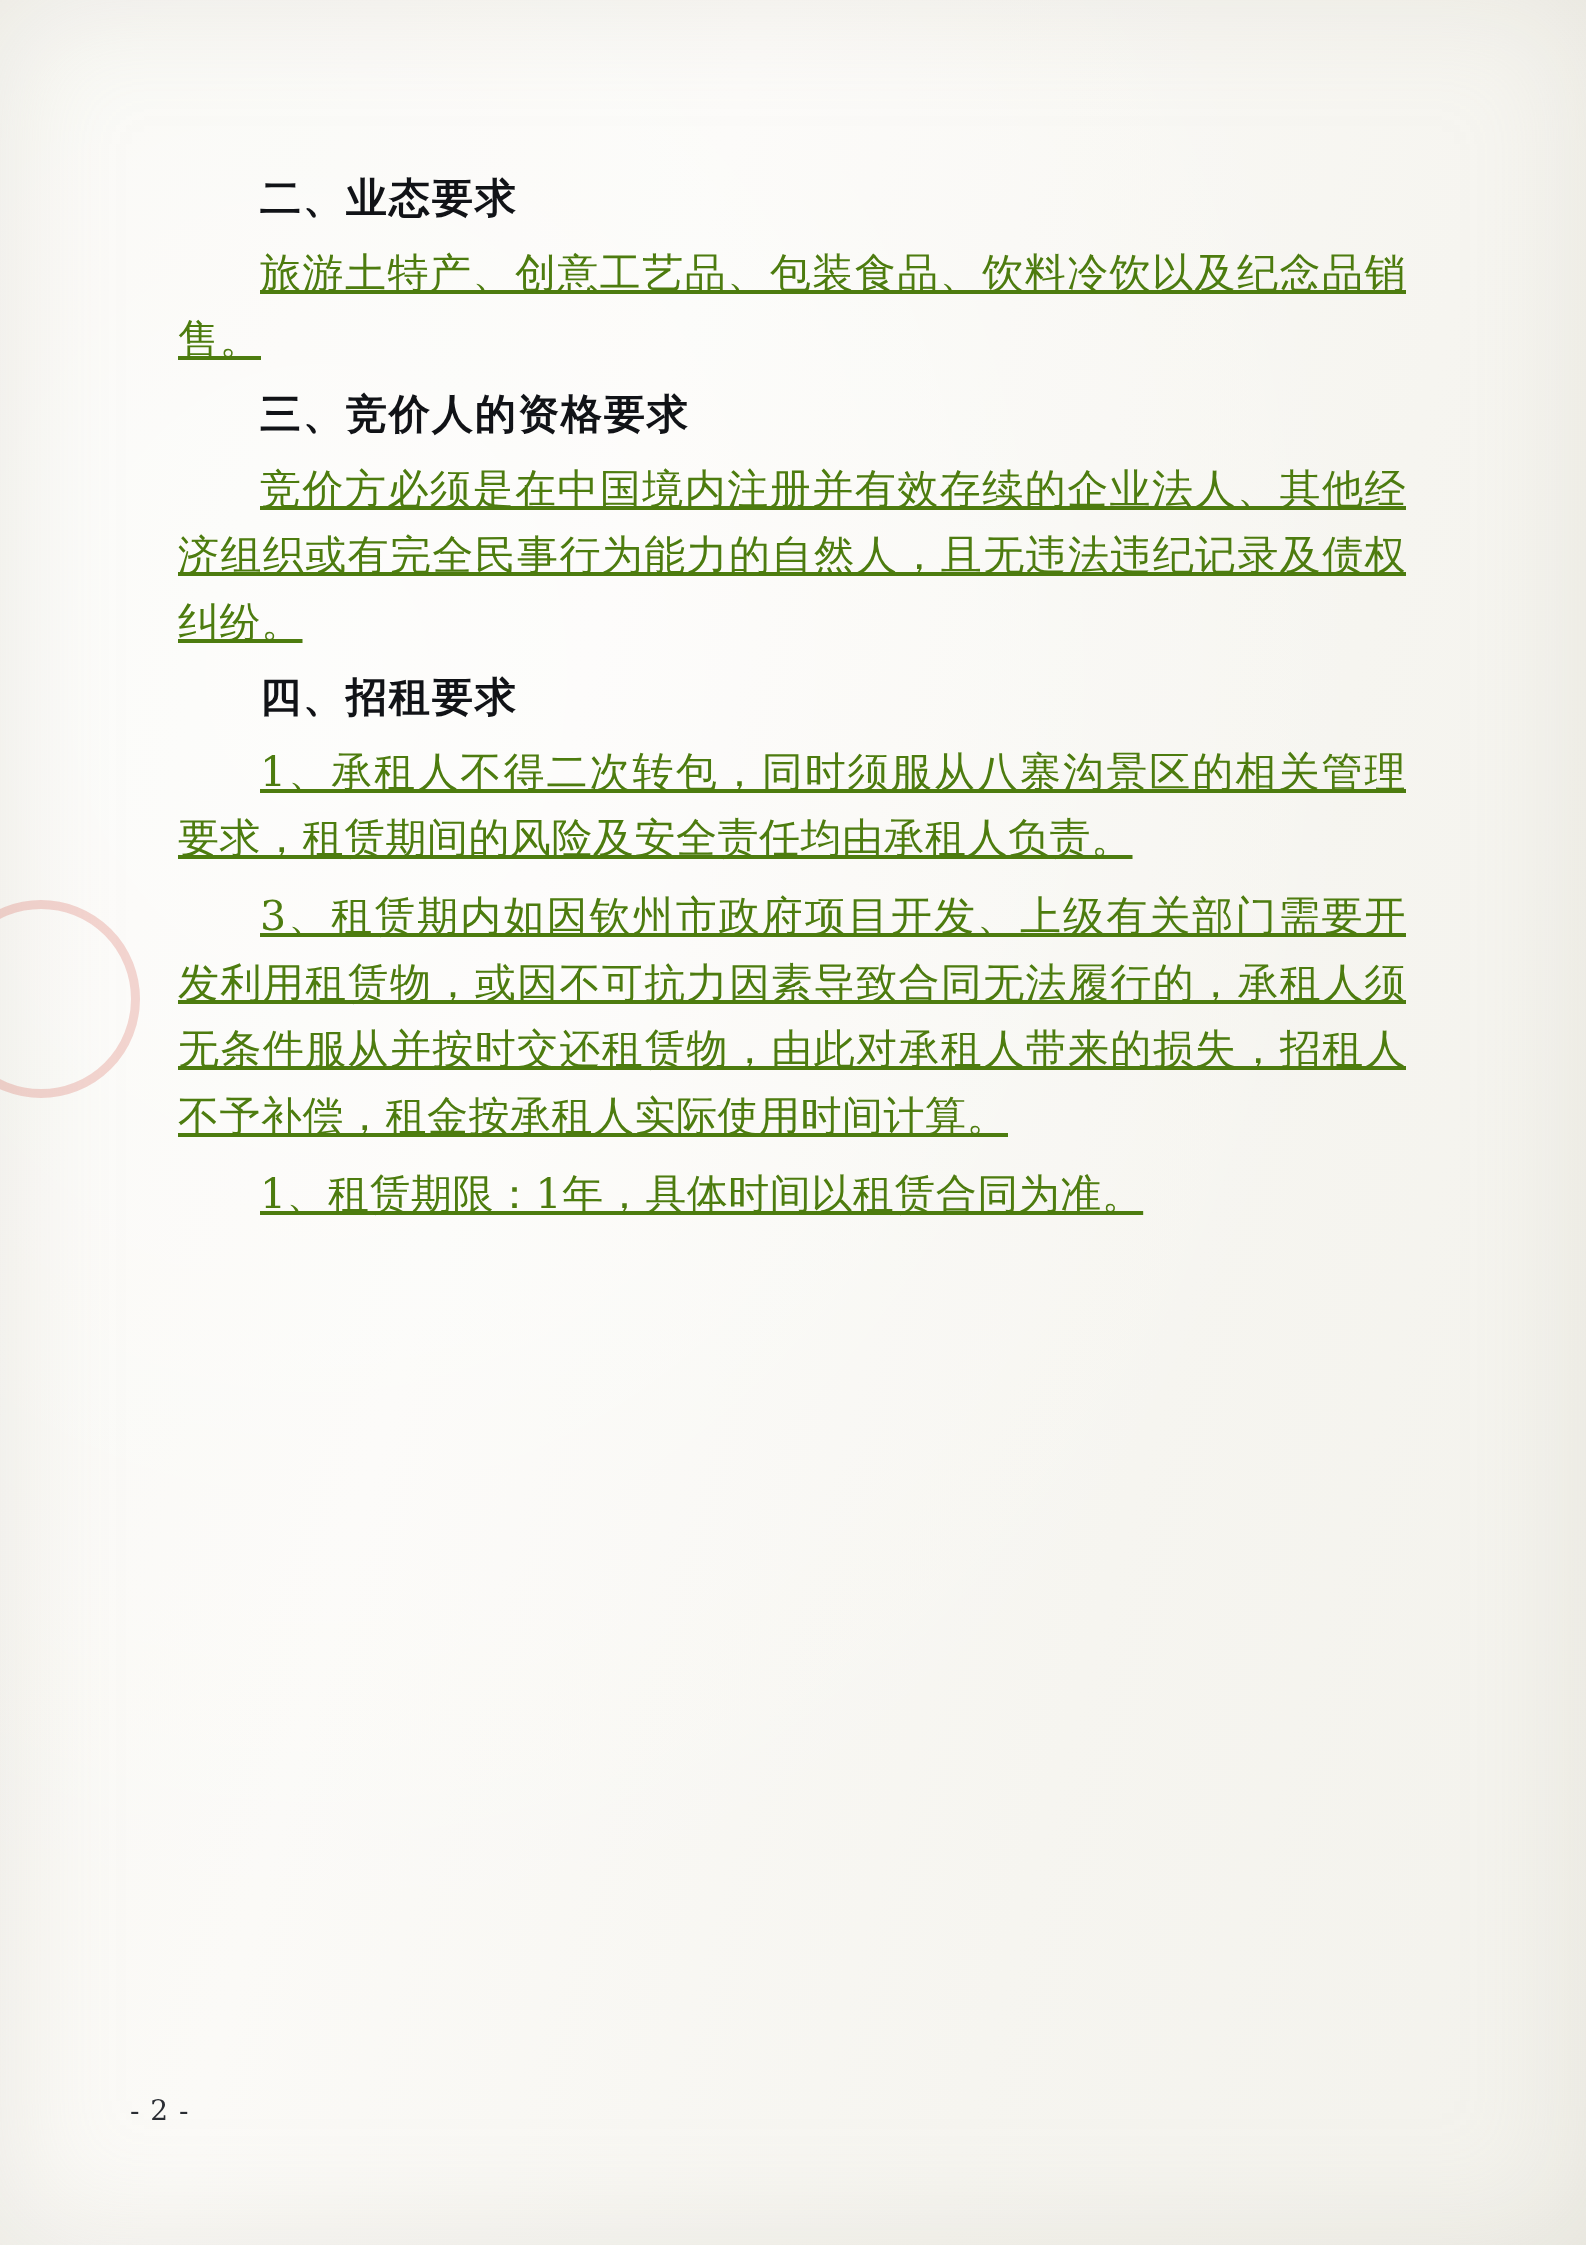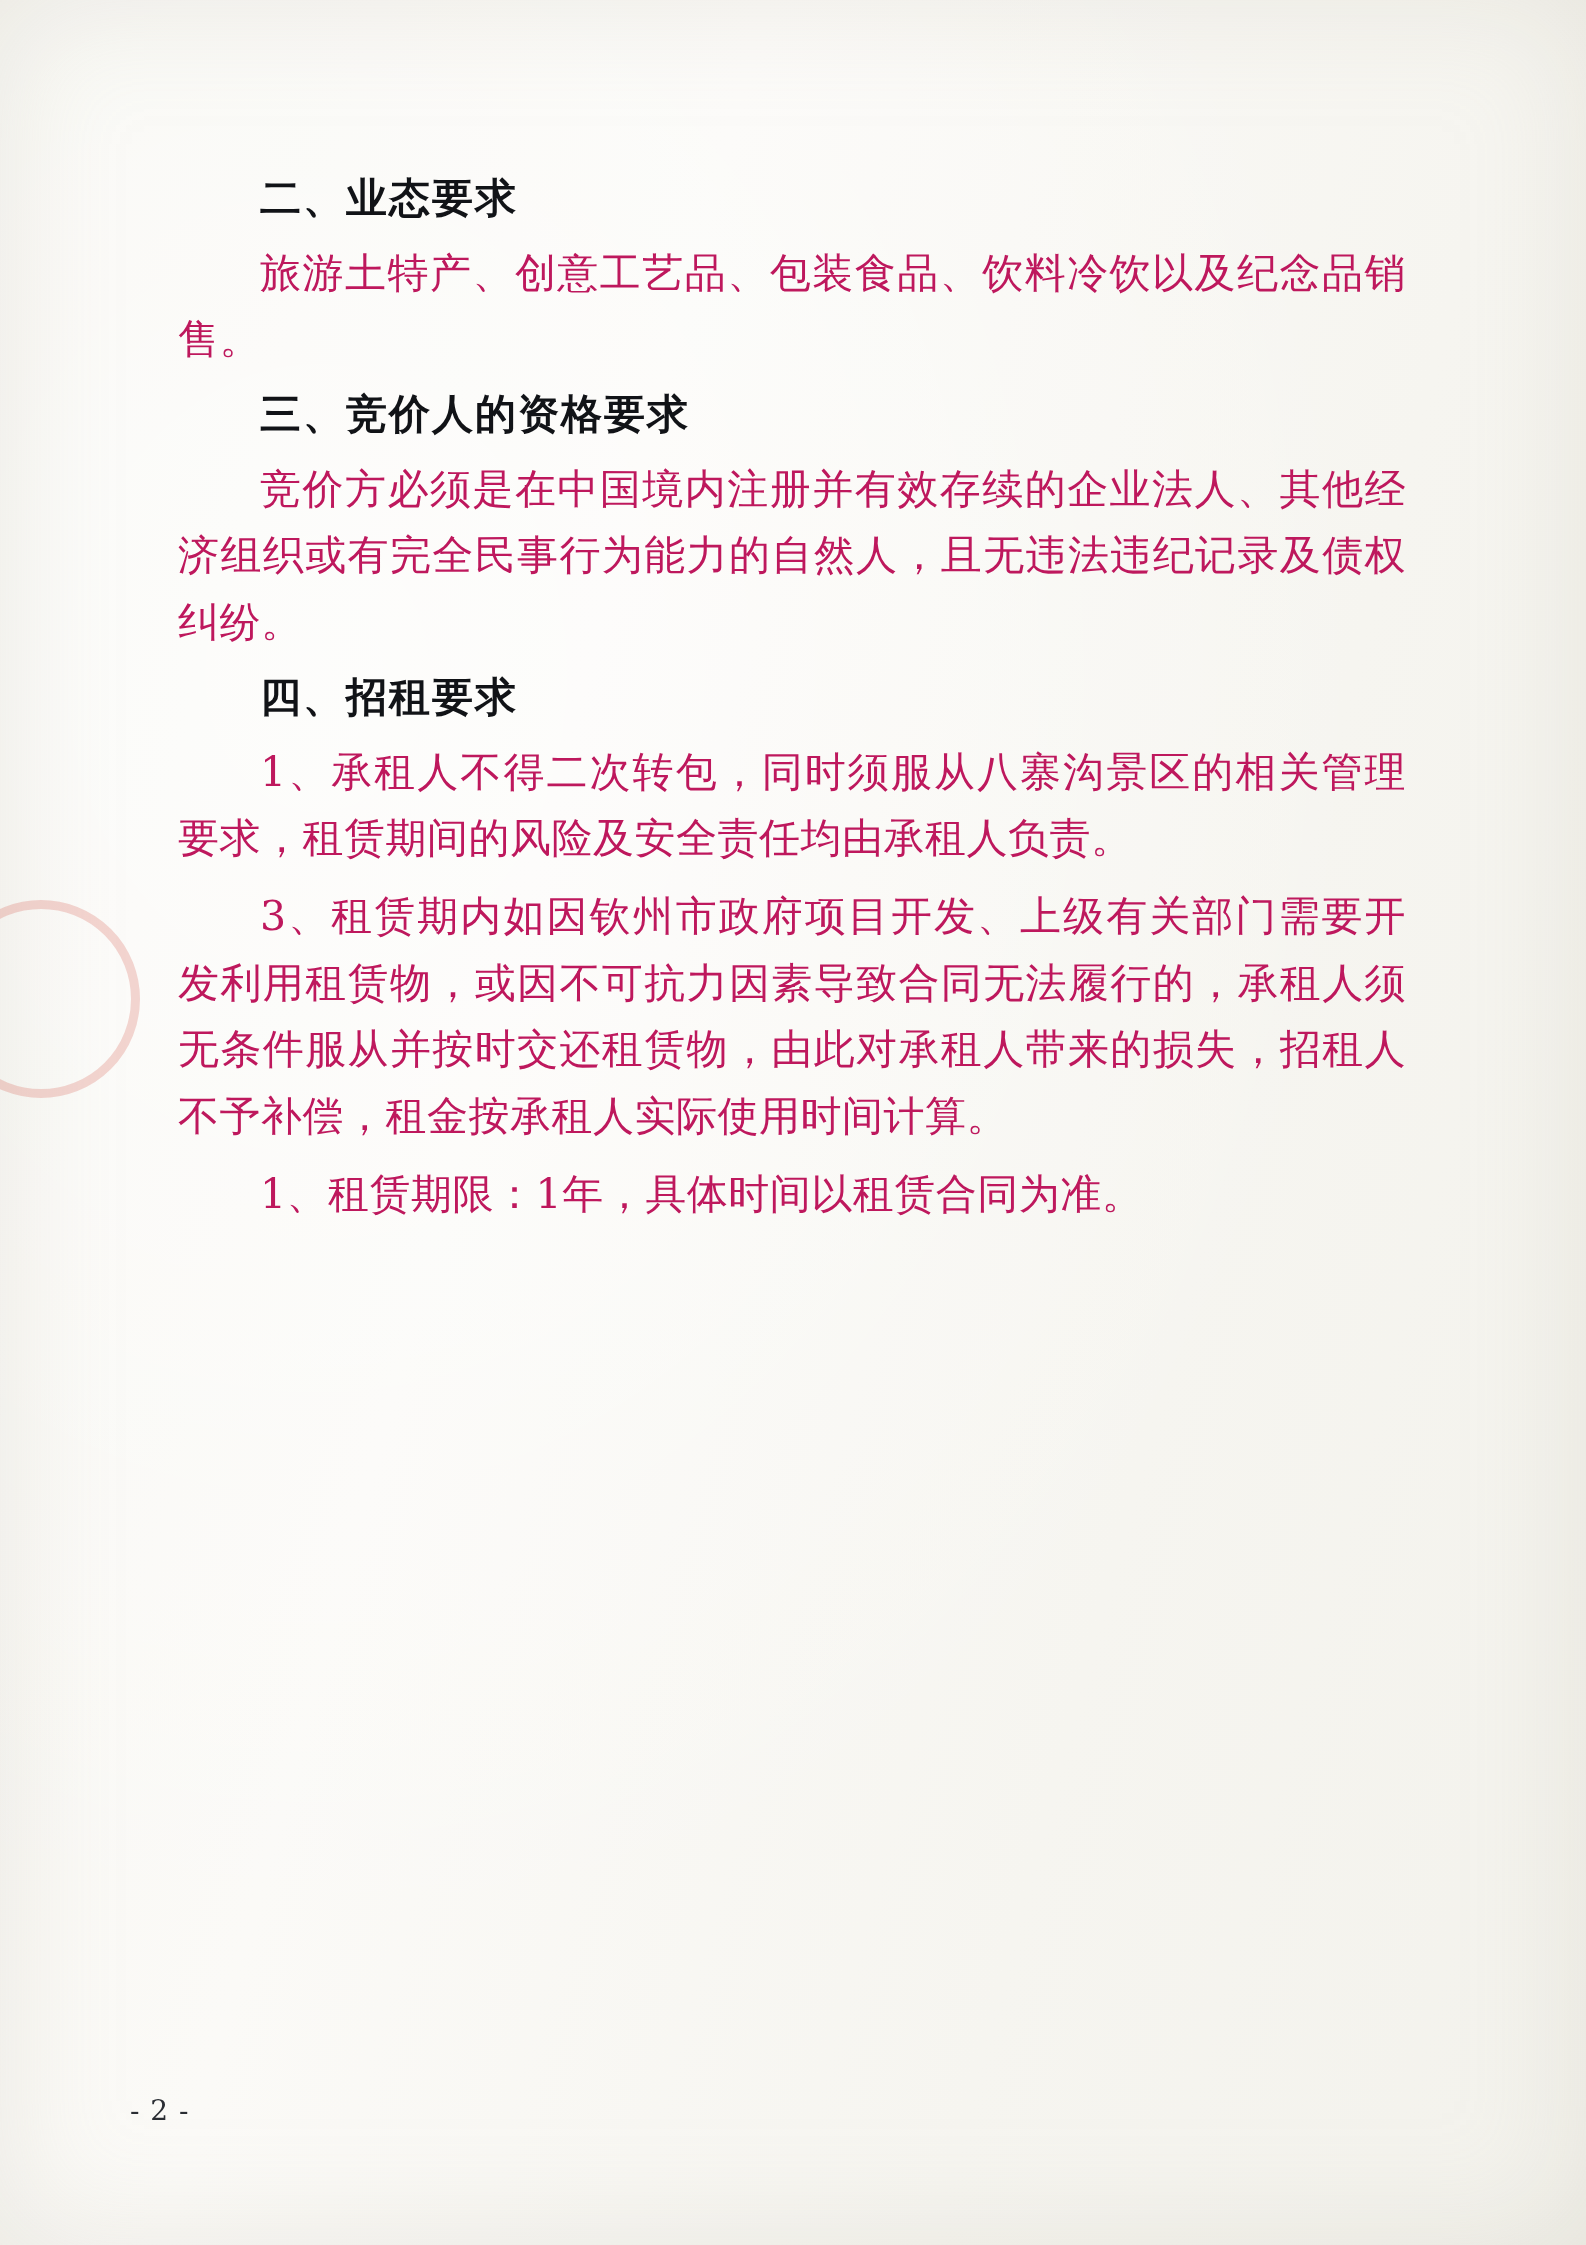--- a/index.html
+++ b/index.html
@@ -53,26 +53,27 @@
     font-size: 41px;
     letter-spacing: 2px;
     color: #111317;
     margin: 0 0 10px 0;
     text-indent: 2.0em;
     line-height: 1.5;
   }
   .para {
     font-size: 41px;
     line-height: 1.62;
-    color: #be185d;
+    color: #4d7c0f;
     margin: 0 0 12px 0;
     text-indent: 2.0em;
     text-align: justify;
     text-justify: inter-ideograph;
     letter-spacing: 0.5px;
+    text-decoration: underline;
   }
   .block {
     margin-bottom: 6px;
   }
   .footer {
     position: absolute;
     left: 130px;
     bottom: 118px;
     font-size: 28px;
     color: #2a2d33;

